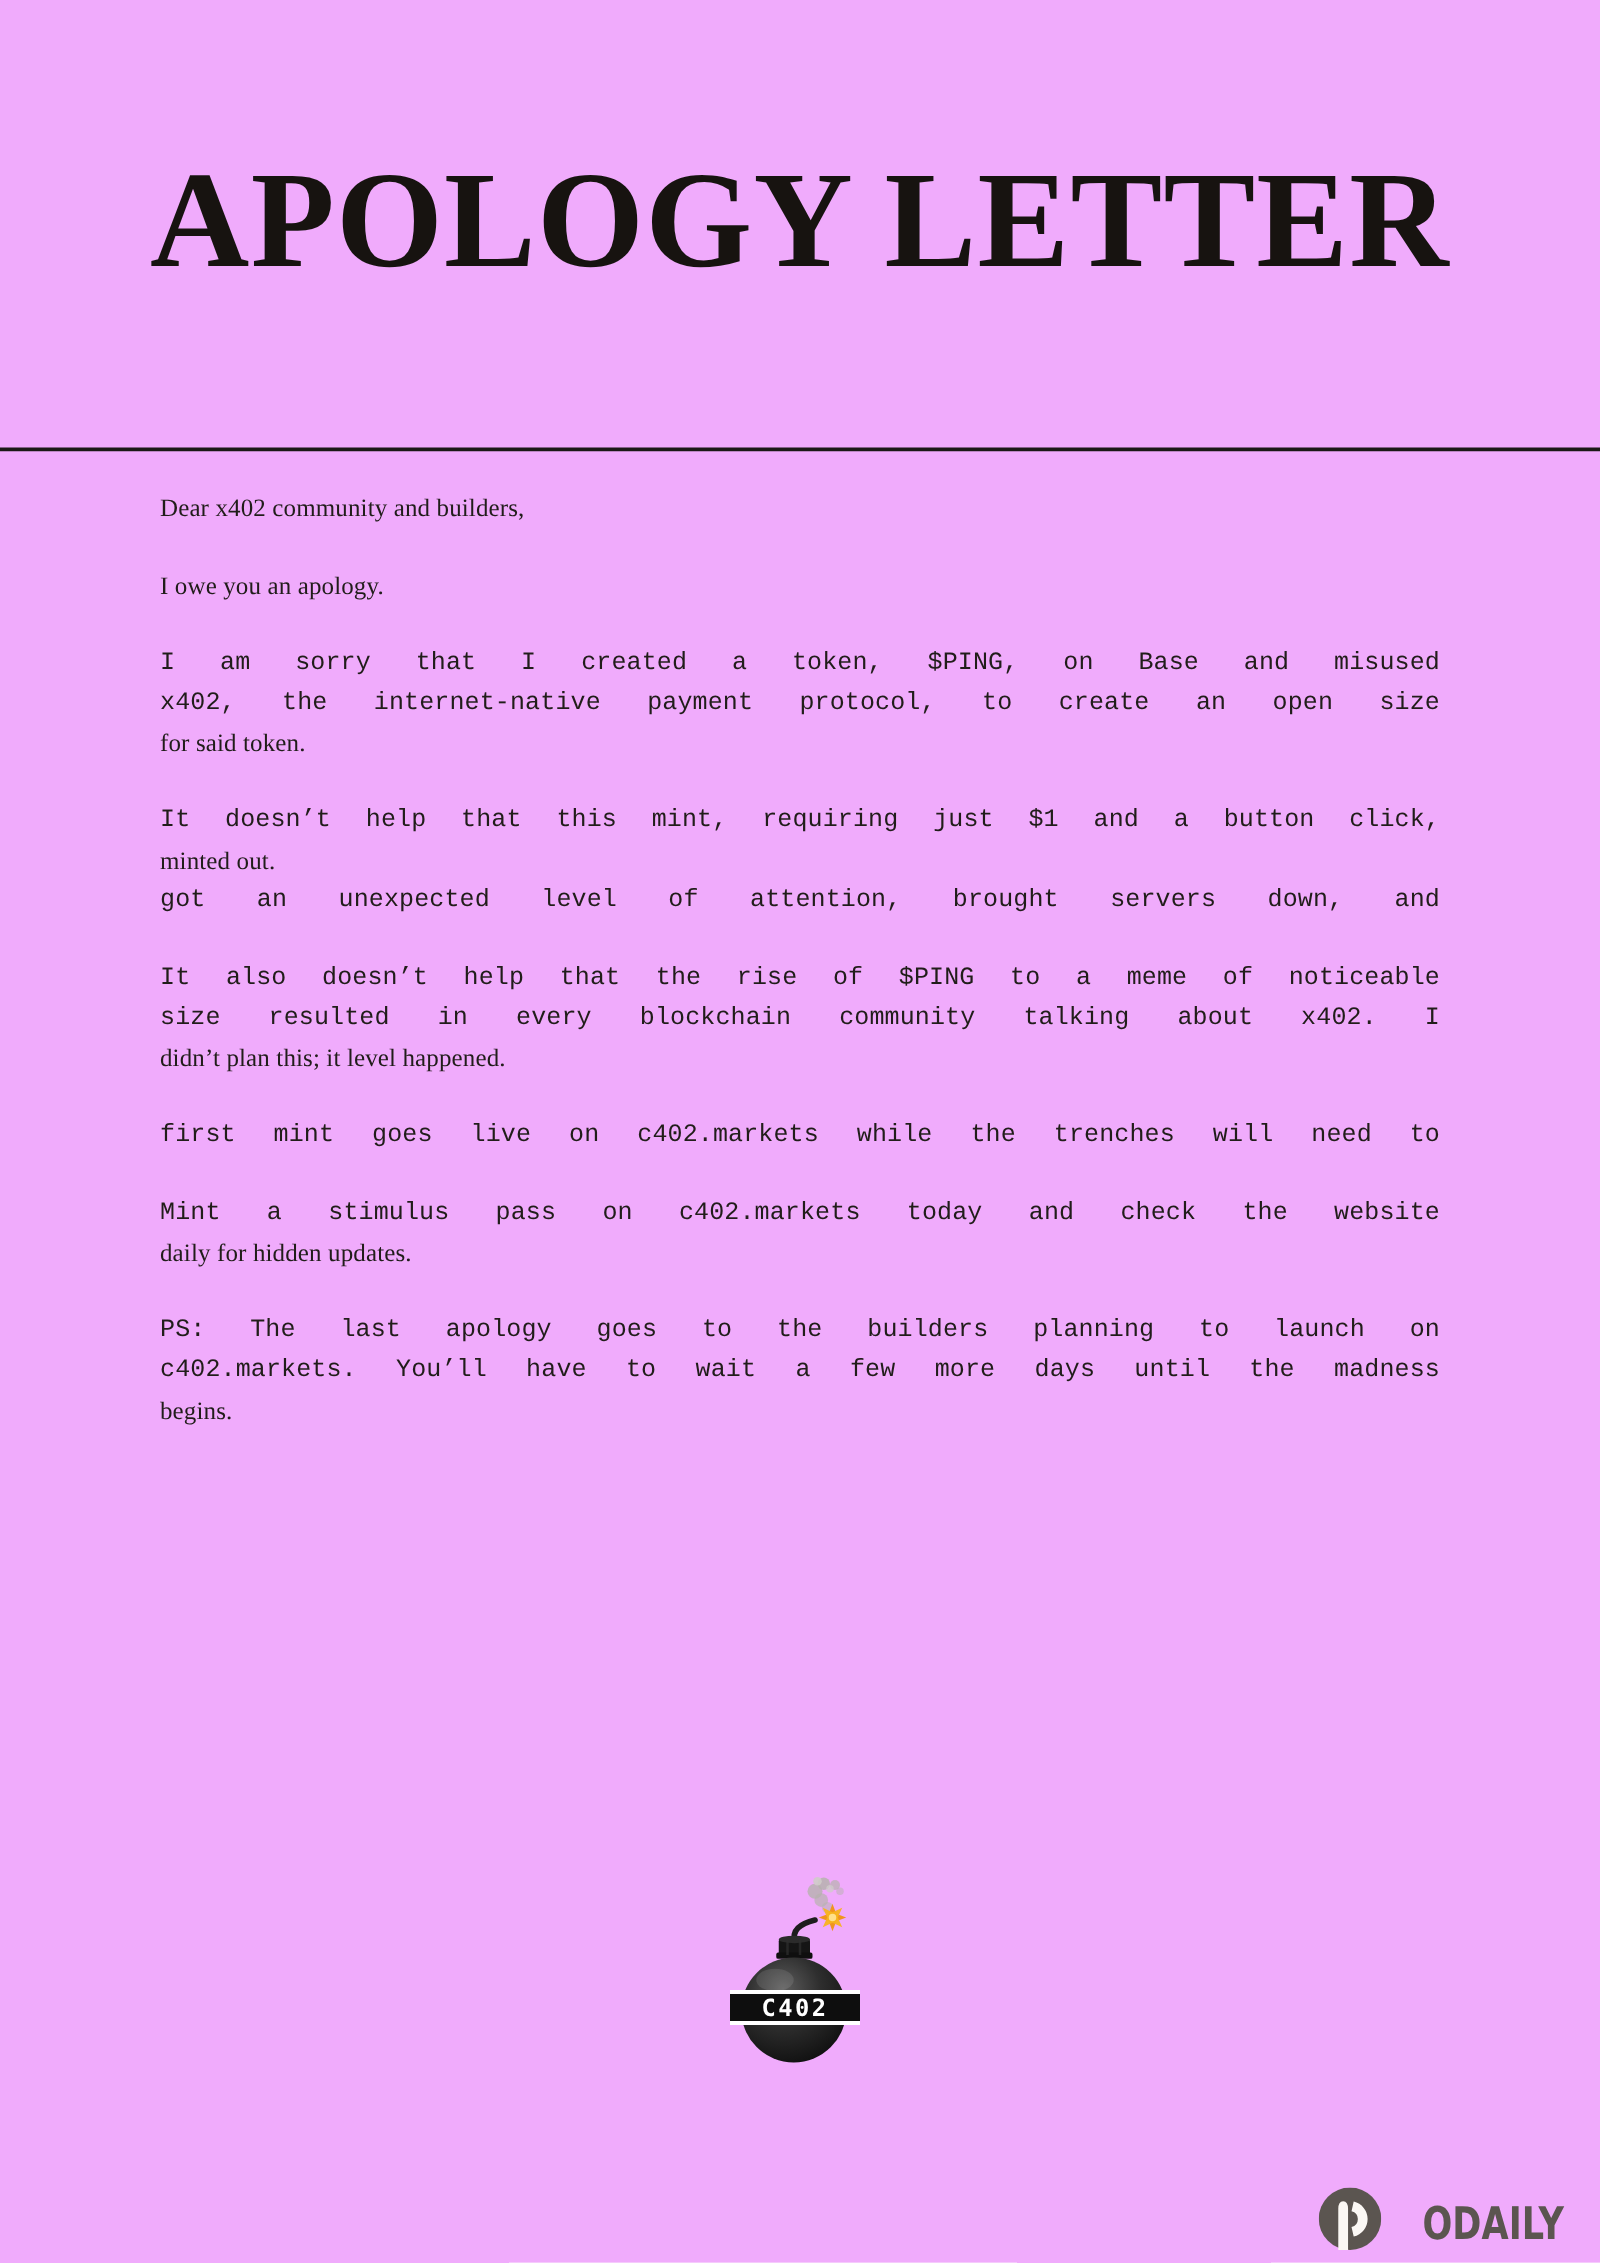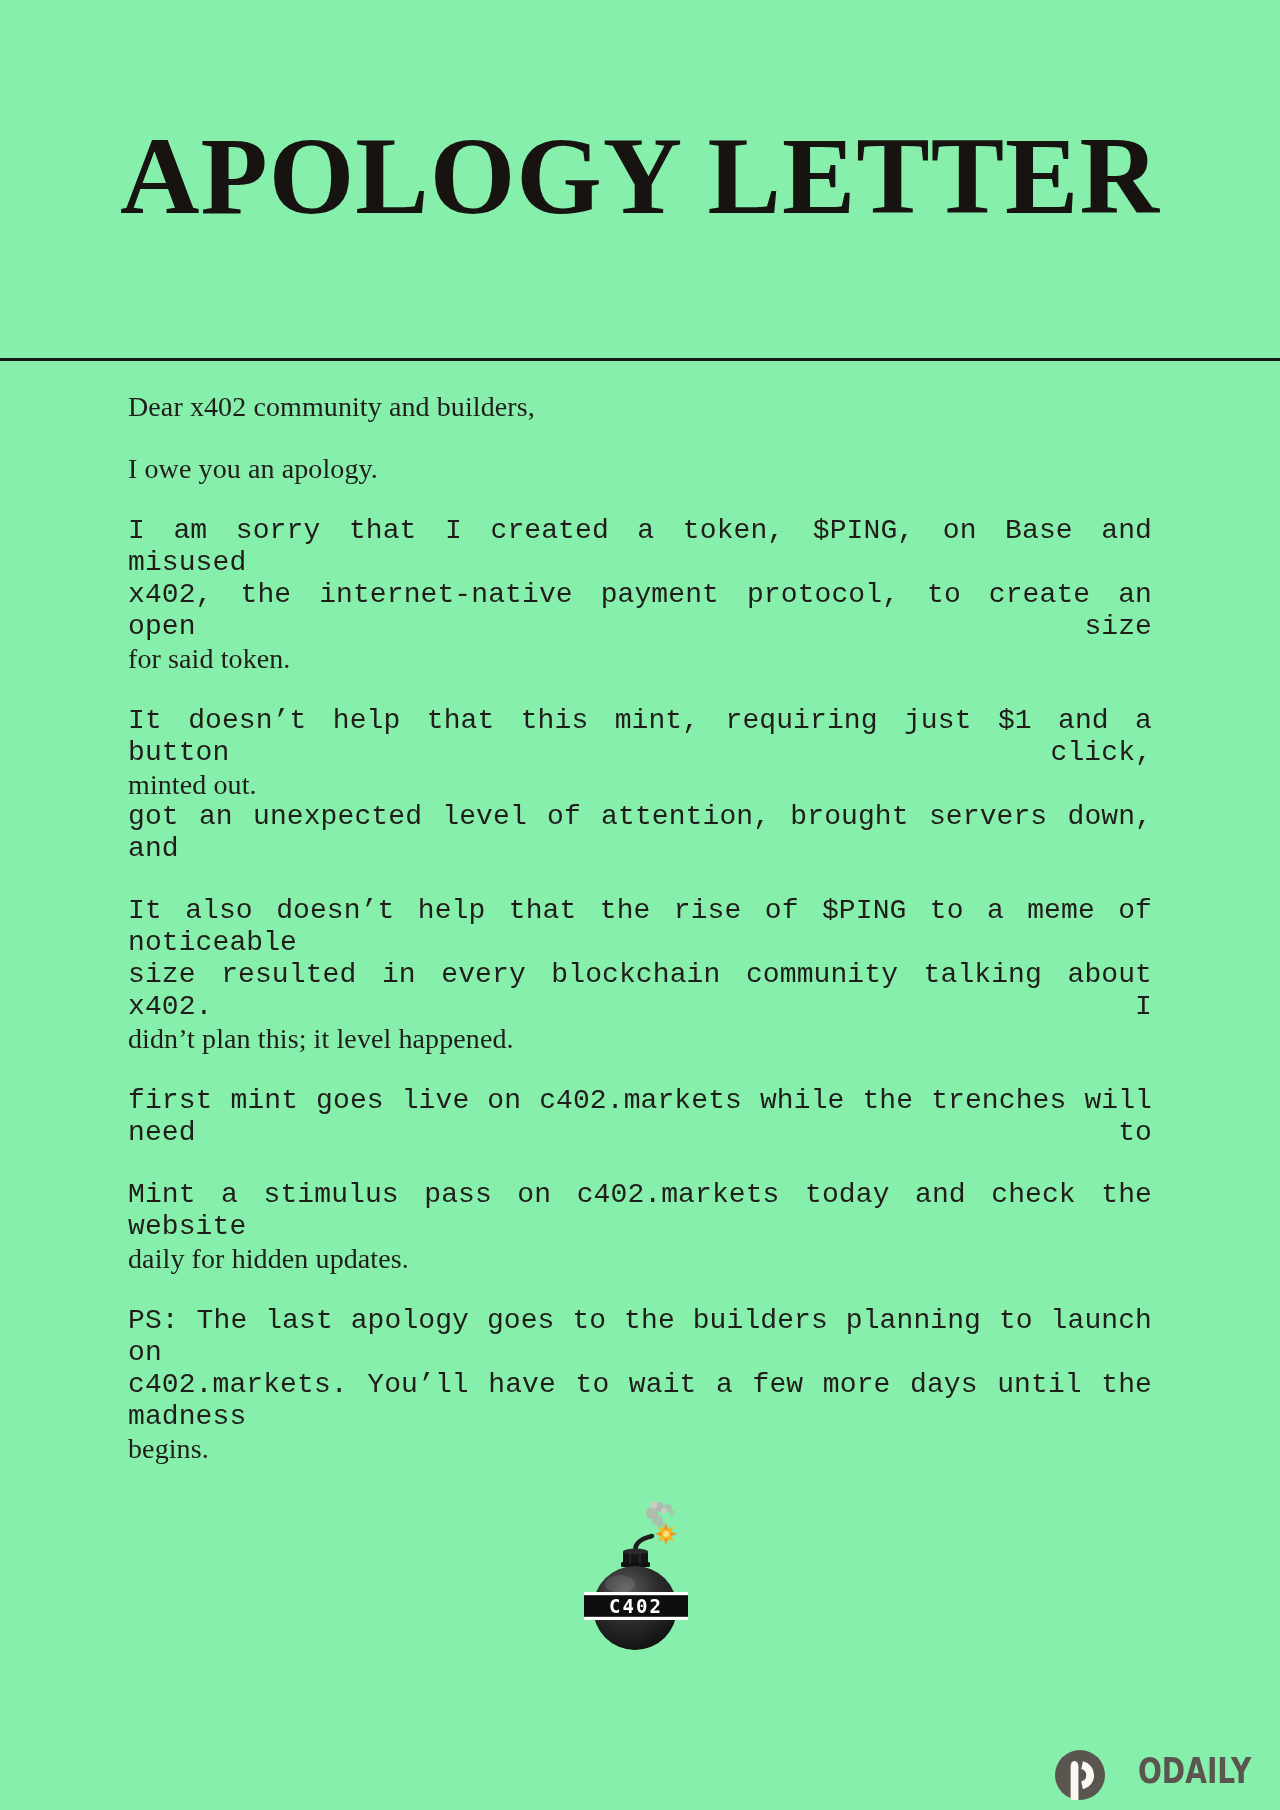--- a/index.html
+++ b/index.html
@@ -1,20 +1,20 @@
 <!DOCTYPE html>
 <html><head>
 <meta charset="utf-8">
 <style>
   html,body{margin:0;padding:0;}
   .page{
     position:relative;
     width:1280px;
     height:1810px;
-    background:#86efac;
+    background:#f0abfc;
     overflow:hidden;
     font-family:"Liberation Serif","DejaVu Serif",serif;
     color:#211d1a;
   }
   .title{
     position:absolute;
     top:116px;
     left:0;
     width:1280px;
     text-align:center;
@@ -31,21 +31,21 @@
     left:0;
     width:1280px;
     height:3px;
     background:#1b1816;
   }
   .letter-body{
     position:absolute;
     top:391px;
     left:128px;
     width:1024px;
-    font-size:28px;
+    font-size:20px;
     line-height:32px;
     letter-spacing:0.1px;
   }
   .para{margin:0 0 30px 0;}
   .line{text-align:left;}
   .line.just{
     text-align:justify;
     text-align-last:justify;
     font-family:Liberation Mono, monospace;
   }
@@ -62,21 +62,21 @@
     right:12px;
     display:flex;
     align-items:center;
     gap:9px;
   }
   .brand-icon{width:50px;height:50px;display:block;}
   .wordmark-wrap{
     width:130px;
     height:50px;
     display:flex;
-    align-items:flex-start;
+    align-items:flex-end;
     overflow:visible;
     margin-left:24px;
   }
   .wordmark{
     font-family:"DejaVu Sans","Liberation Sans",sans-serif;
     font-weight:700;
     font-size:36px;
     color:#5b5550;
     white-space:nowrap;
     transform:scaleX(0.78);

